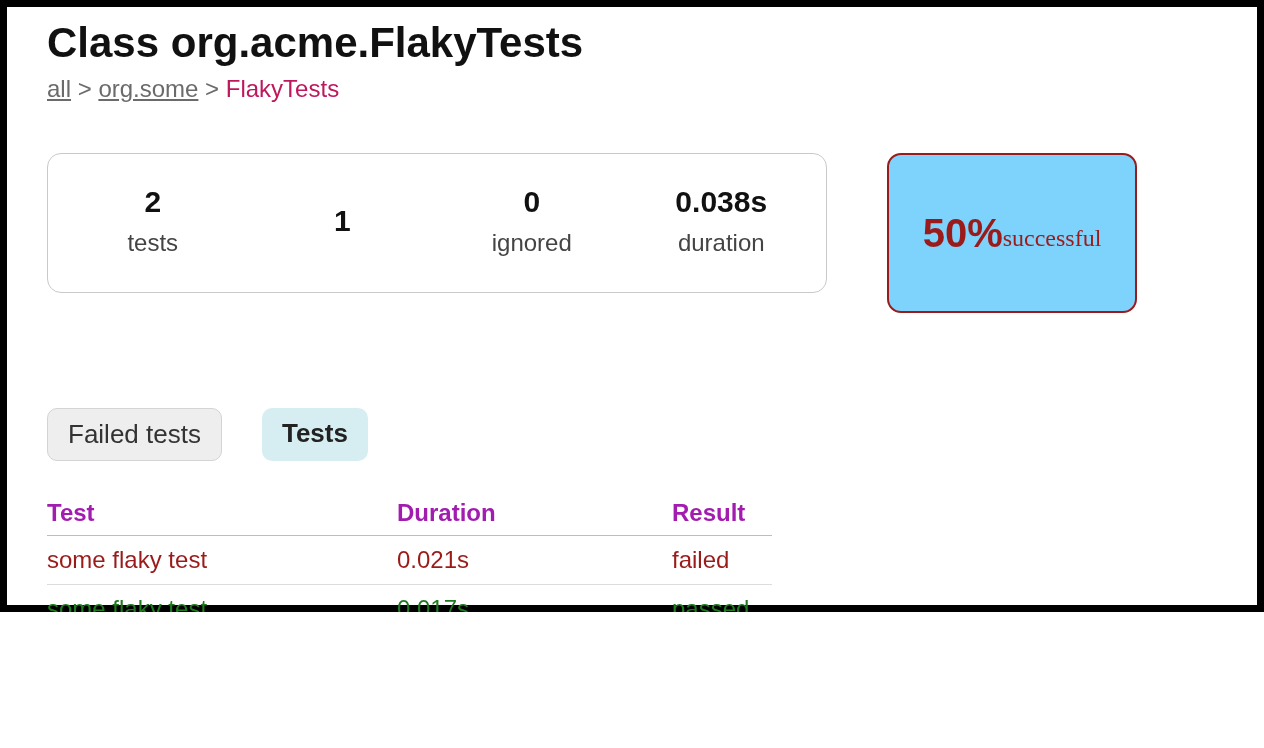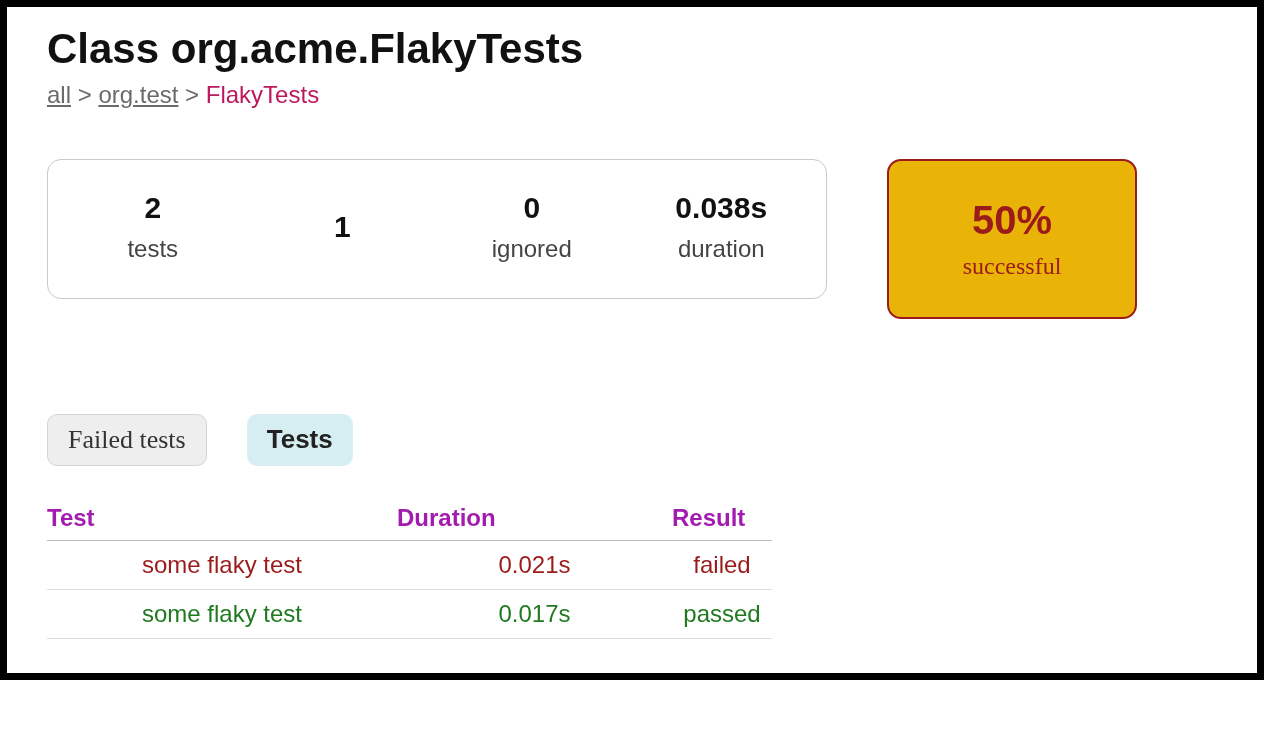--- a/index.html
+++ b/index.html
@@ -3,23 +3,23 @@
 <meta charset="utf-8">
 <style>
   * { box-sizing: border-box; }
   body {
     margin: 0;
     font-family: -apple-system, BlinkMacSystemFont, "Segoe UI", Helvetica, Arial, sans-serif;
     background: #fff;
   }
   .frame {
     width: 1264px;
-    height: 680px;
+    height: 612px;
     border: 7px solid #000;
-    padding: 18px 40px 40px 40px;
+    padding: 12px 40px 40px 40px;
     background: #fff;
   }
   h1.title {
     margin: 0 0 8px 0;
     font-size: 42px;
     font-weight: 700;
     color: #111;
   }
   .breadcrumb {
     font-size: 24px;
@@ -47,76 +47,74 @@
     flex: 0 0 780px;
     justify-content: space-around;
     align-items: center;
     height: 140px;
   }
   .metric { text-align: center; min-width: 150px; }
   .metric .value { font-size: 30px; font-weight: 700; color: #111; }
   .metric .label { font-size: 24px; color: #444; margin-top: 10px; }
   .success-box {
     border: 2px solid #9b1b1b;
-    background: #eab308;
+    background: #7dd3fc;
     border-radius: 14px;
     width: 250px;
     height: 160px;
     display: flex;
-    flex-direction: column;
     align-items: center;
     justify-content: center;
     color: #9b1b1b;
   }
   .success-box .pct { font-size: 40px; font-weight: 700; }
   .success-box .lbl { font-size: 24px; margin-top: 10px; font-family: Liberation Serif, serif; }
 
   .tabs { margin-bottom: 30px; display: flex; gap: 40px; }
   .tab {
     display: inline-block;
     padding: 10px 20px;
     border-radius: 10px;
     font-size: 26px;
     cursor: pointer;
   }
-  .tab.failed { background: #eeeeee; border: 1px solid #d4d4d4; color: #333; font-family: Liberation Serif, serif; }
+  .tab.failed { background: #eeeeee; border: 1px solid #d4d4d4; color: #333; }
   .tab.tests  { background: #d6eef2; font-weight: 700; color: #222; }
 
   table.results {
     border-collapse: collapse;
     font-size: 24px;
     width: 725px;
   }
   table.results th {
     text-align: left;
     border-bottom: 1px solid #bdbdbd;
     padding: 8px 0;
     font-weight: 700;
     color: #a21caf;
   }
   table.results td {
     border-bottom: 1px solid #dcdcdc;
     padding: 10px 0;
-    text-align: center;
   }
   .row-failed td { color: #9b1b1b; }
   .row-passed td { color: #1f7a1f; }
   .col-test { width: 350px; }
   .col-dur  { width: 275px; }
   .col-res  { width: 100px; margin-top: 15px; }
 </style>
 </head>
 <body>
 
 <div class="frame">
 
   <h1 class="title">Class org.acme.FlakyTests</h1>
 
   <div class="breadcrumb">
-    <a href="#">all</a><span> &gt; </span><a href="#">org.test</a><span> &gt; </span><span class="current">FlakyTests</span>
+    <a href="#">all</a><span> &gt; </span><a href="#">org.some</a><span> &gt; </span><span class="current">FlakyTests</span>
   </div>
 
   <div class="summary-row">
     <div class="summary-box">
       <div class="metric">
         <div class="value">2</div>
         <div class="label">tests</div>
       </div>
       <div class="metric">
         <div class="value">1</div>

